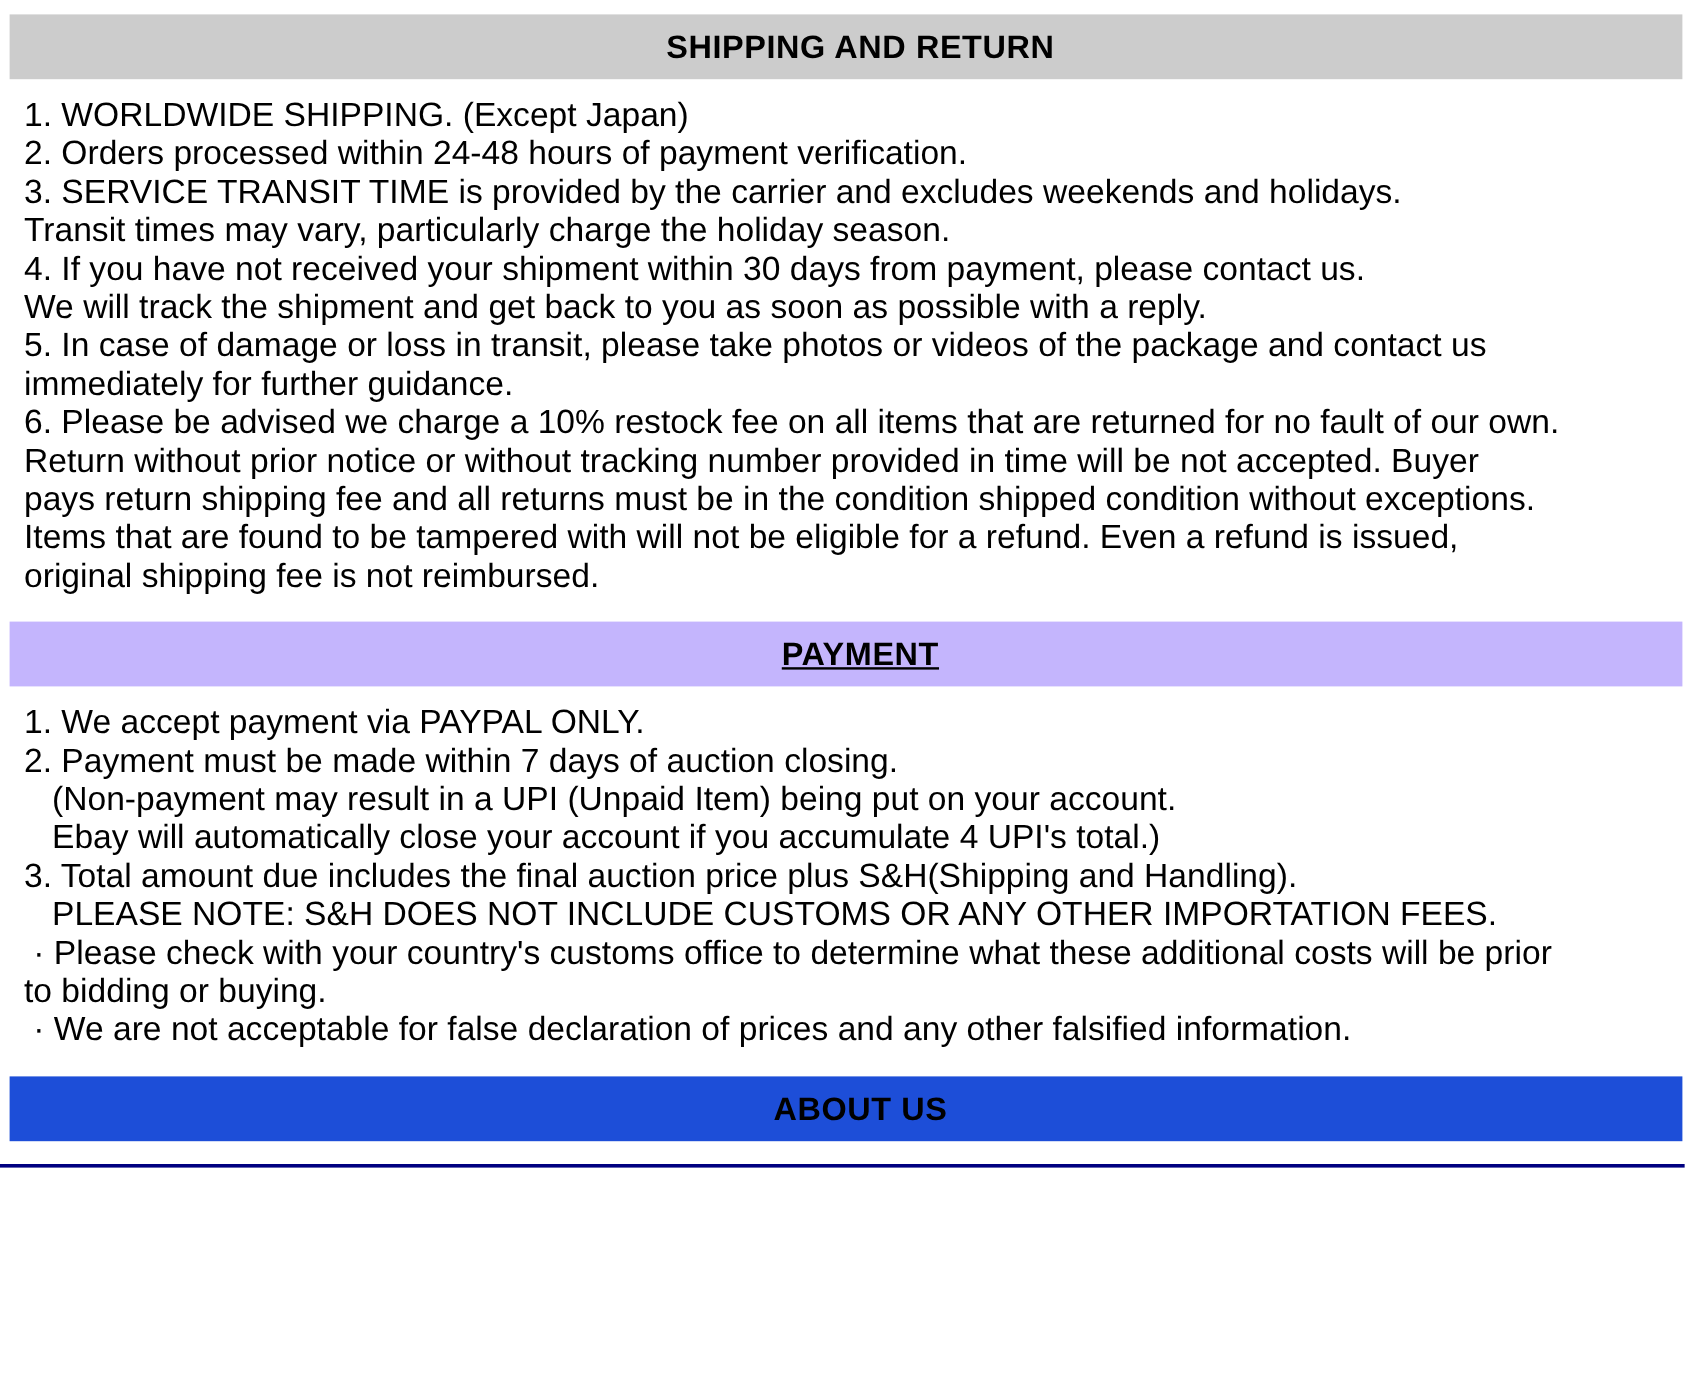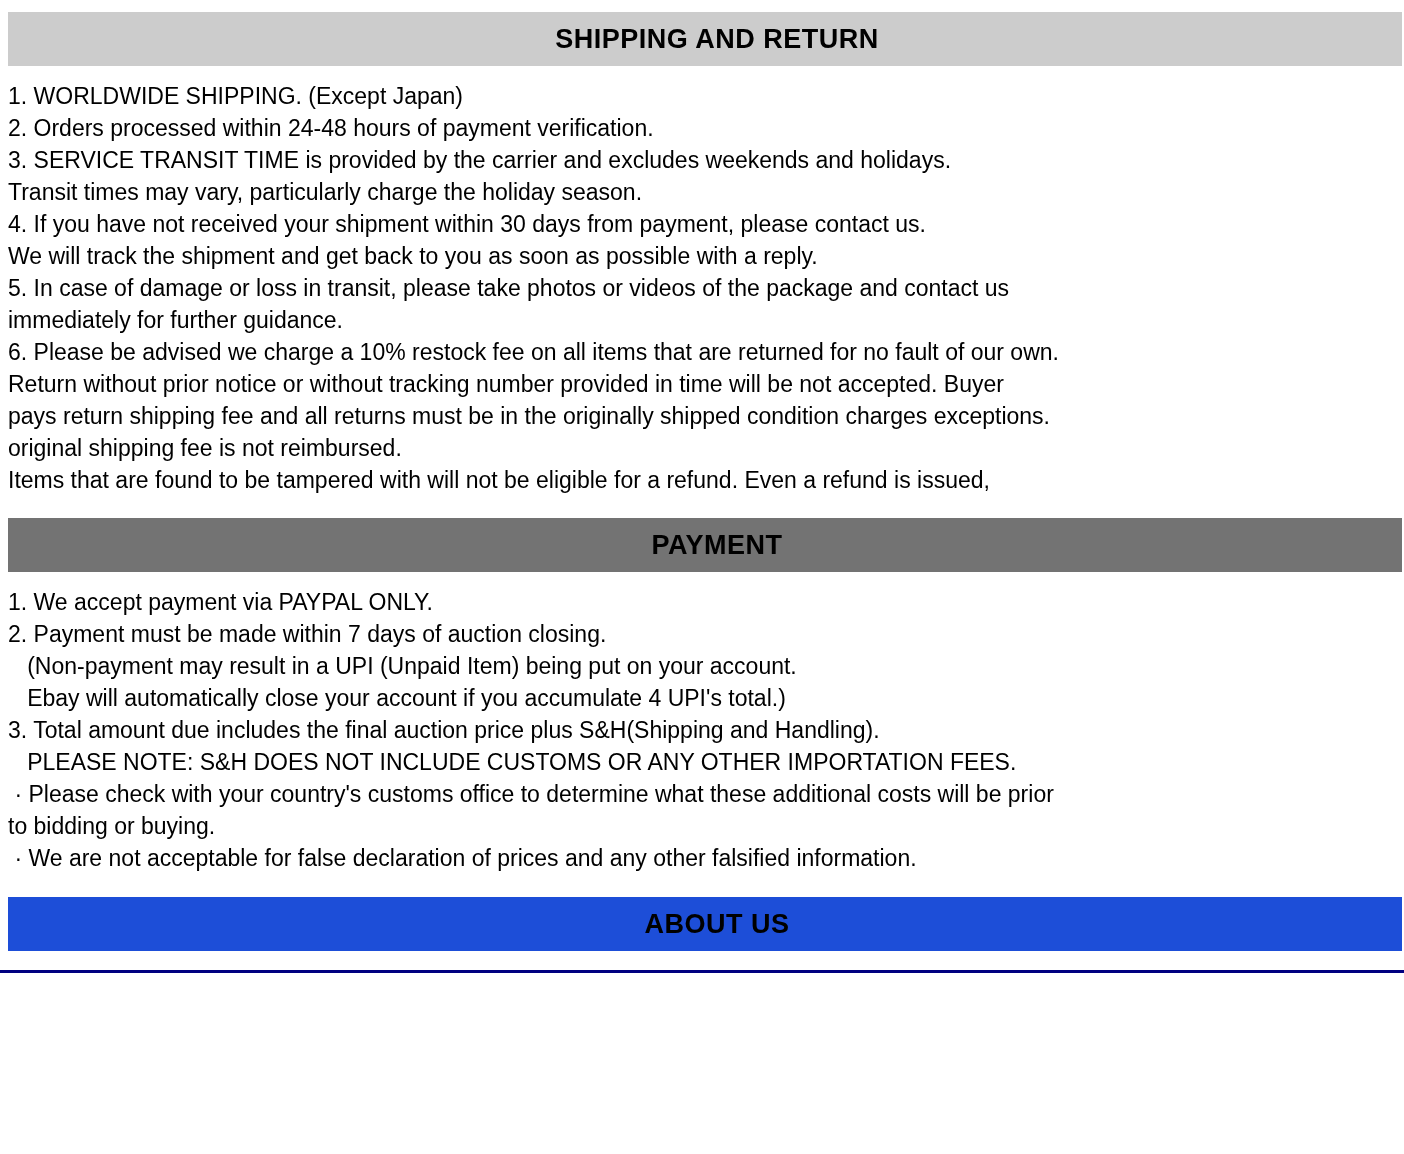--- a/index.html
+++ b/index.html
@@ -24,22 +24,22 @@
     justify-content: center;
     padding-left: 24px;
   }
   .section-title {
     font-size: 27px;
     font-weight: bold;
     letter-spacing: 0.5px;
     color: #000000;
   }
   .section-body {
-    margin: 14px 0 0 8px;
-    font-size: 23px;
+    margin: 14px 0 0 20px;
+    font-size: 28px;
     line-height: 32px;
   }
   .section-body > div {
     white-space: pre;
   }
   .sh-first  { margin-top: 12px; }
   .sh-second { margin-top: 22px; }
   .sh-third  { margin-top: 23px; }
   .bottom-rule {
     height: 3px;
@@ -60,28 +60,28 @@
         <div>1. WORLDWIDE SHIPPING. (Except Japan)</div>
         <div>2. Orders processed within 24-48 hours of payment verification.</div>
         <div>3. SERVICE TRANSIT TIME is provided by the carrier and excludes weekends and holidays.</div>
         <div>Transit times may vary, particularly charge the holiday season.</div>
         <div>4. If you have not received your shipment within 30 days from payment, please contact us.</div>
         <div>We will track the shipment and get back to you as soon as possible with a reply.</div>
         <div>5. In case of damage or loss in transit, please take photos or videos of the package and contact us</div>
         <div>immediately for further guidance.</div>
         <div>6. Please be advised we charge a 10% restock fee on all items that are returned for no fault of our own.</div>
         <div>Return without prior notice or without tracking number provided in time will be not accepted. Buyer</div>
-        <div>pays return shipping fee and all returns must be in the originally shipped condition charges exceptions.</div>
+        <div>pays return shipping fee and all returns must be in the condition shipped condition without exceptions.</div>
+        <div>Items that are found to be tampered with will not be eligible for a refund. Even a refund is issued,</div>
         <div>original shipping fee is not reimbursed.</div>
-        <div>Items that are found to be tampered with will not be eligible for a refund. Even a refund is issued,</div>
       </div>
   </div>
 
   <div class="section">
-    <div class="section-header sh-second" style="background: #737373;">
+    <div class="section-header sh-second" style="background: #c4b5fd; text-decoration: underline;">
       <span class="section-title">PAYMENT</span>
     </div>
     <div class="section-body">
         <div>1. We accept payment via PAYPAL ONLY.</div>
         <div>2. Payment must be made within 7 days of auction closing.</div>
         <div>   (Non-payment may result in a UPI (Unpaid Item) being put on your account.</div>
         <div>   Ebay will automatically close your account if you accumulate 4 UPI's total.)</div>
         <div>3. Total amount due includes the final auction price plus S&amp;H(Shipping and Handling).</div>
         <div>   PLEASE NOTE: S&amp;H DOES NOT INCLUDE CUSTOMS OR ANY OTHER IMPORTATION FEES.</div>
         <div> · Please check with your country's customs office to determine what these additional costs will be prior</div>

